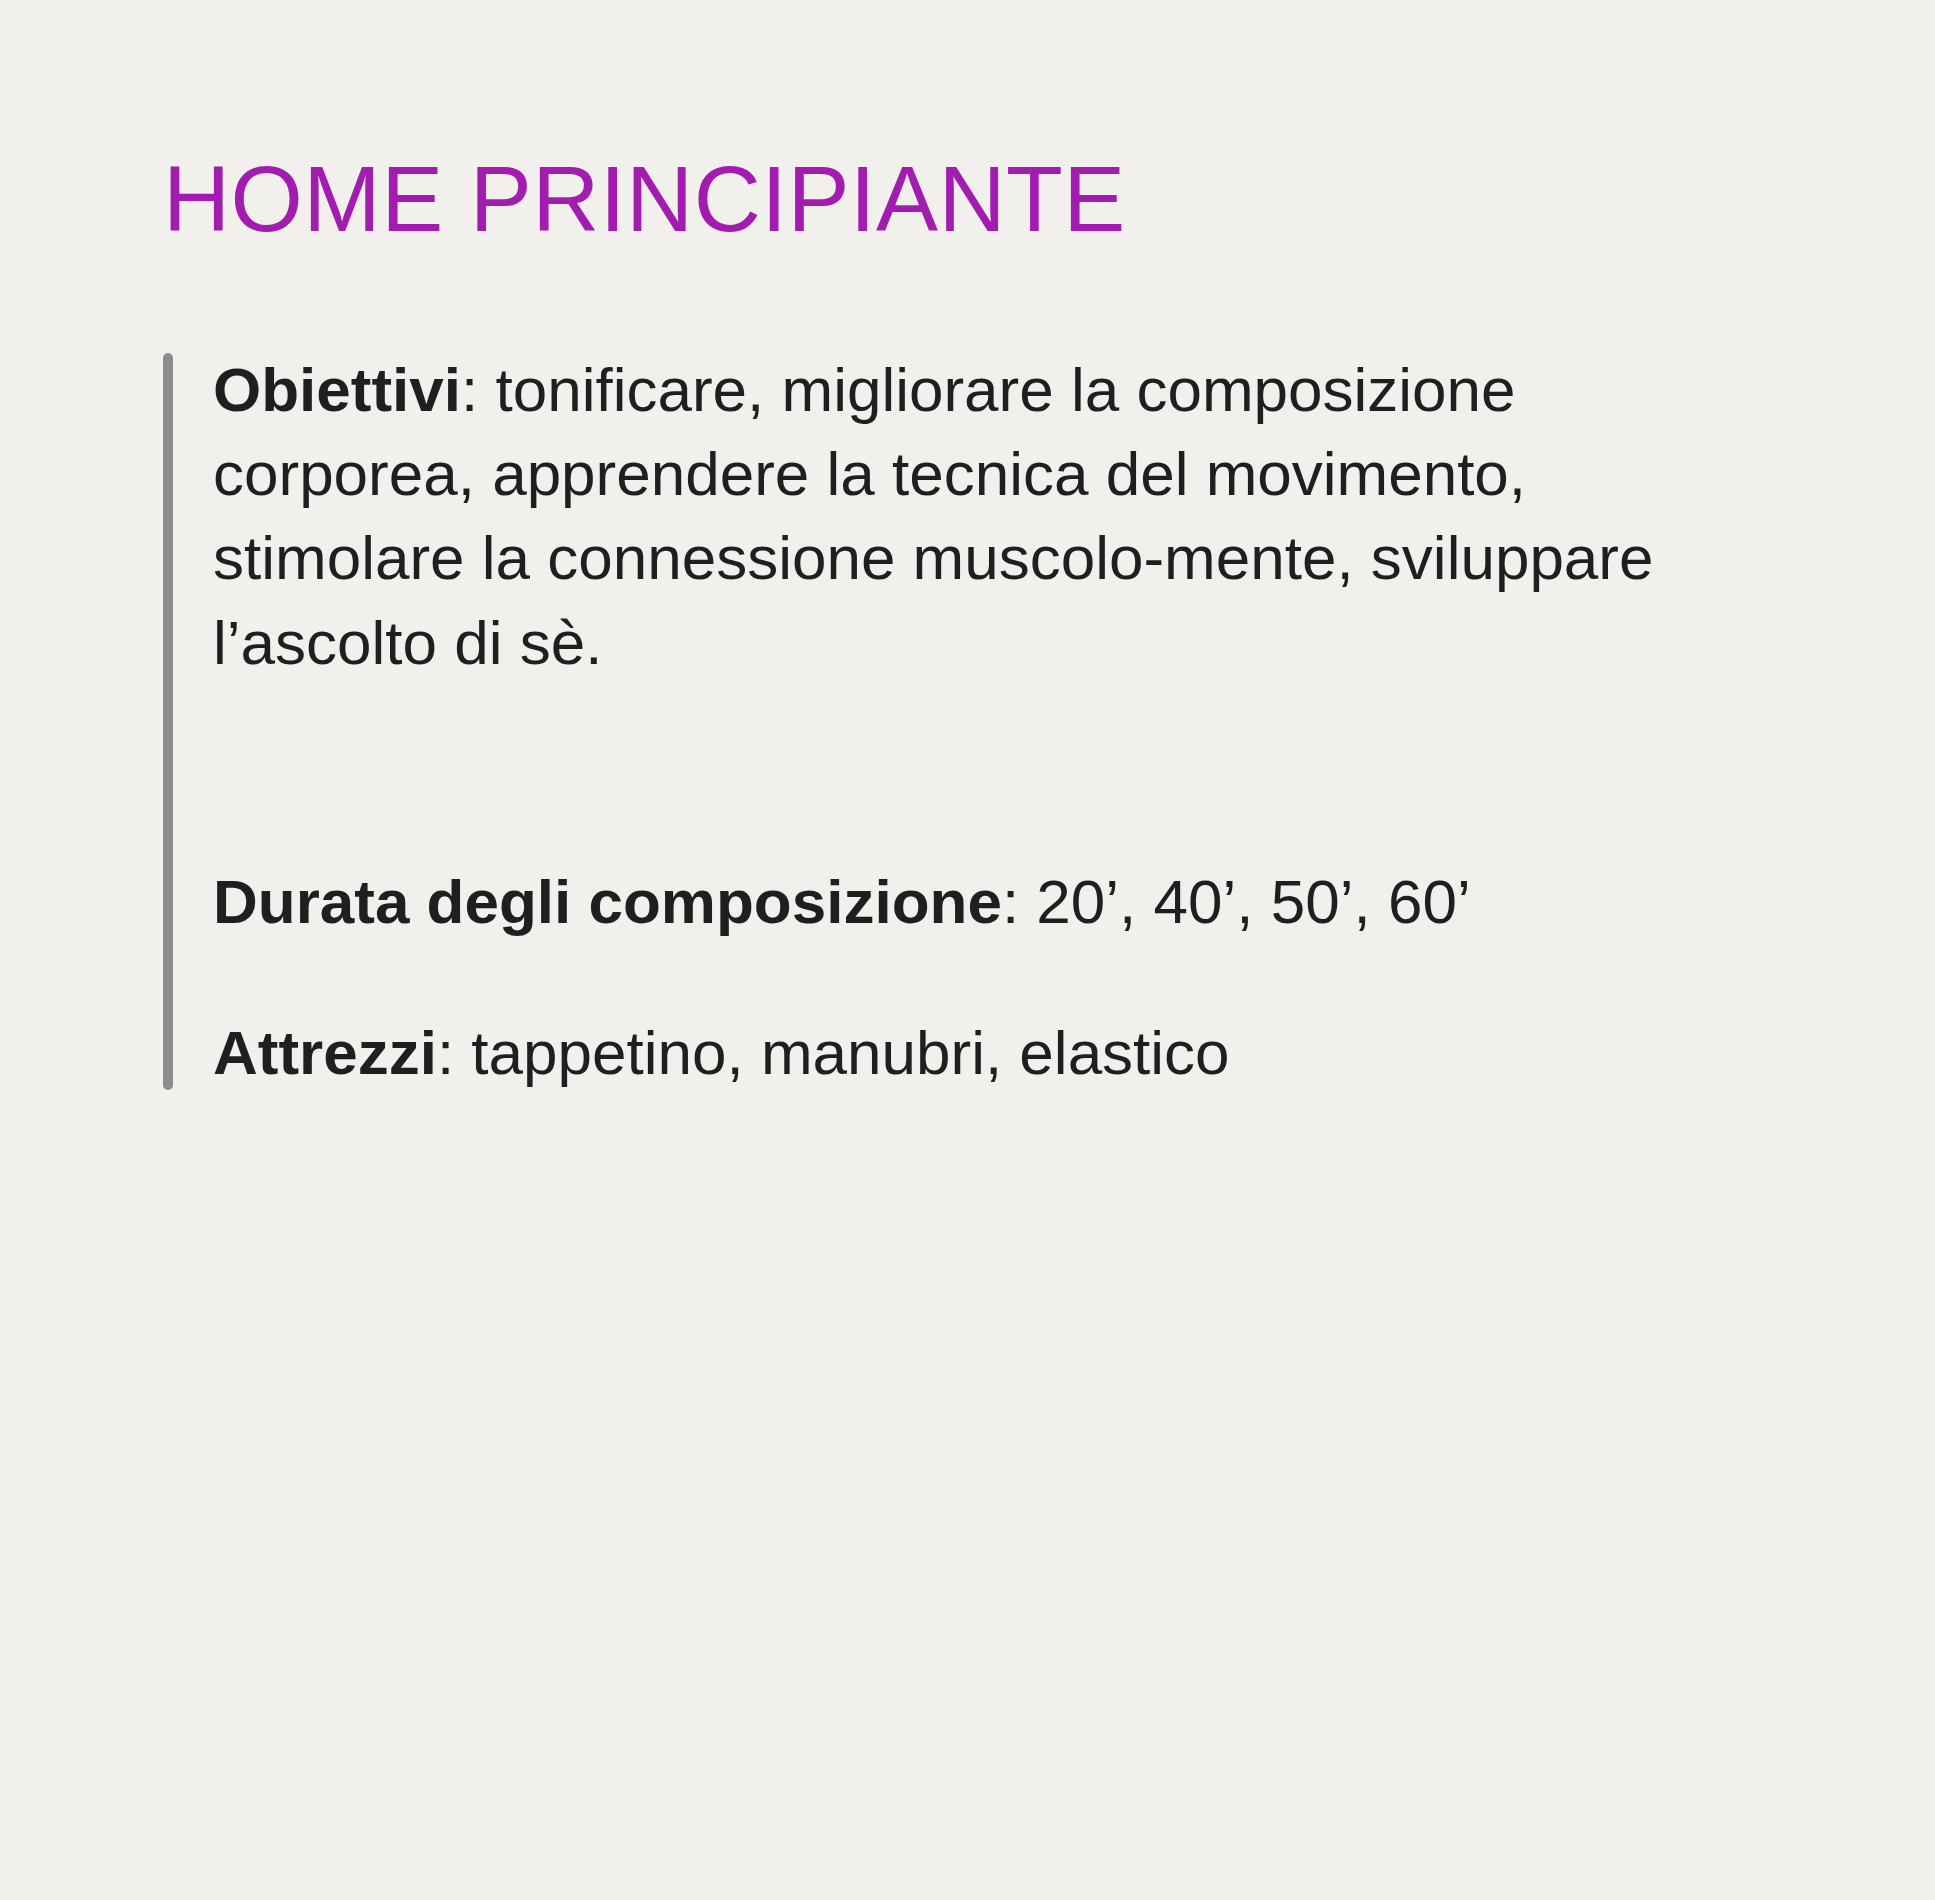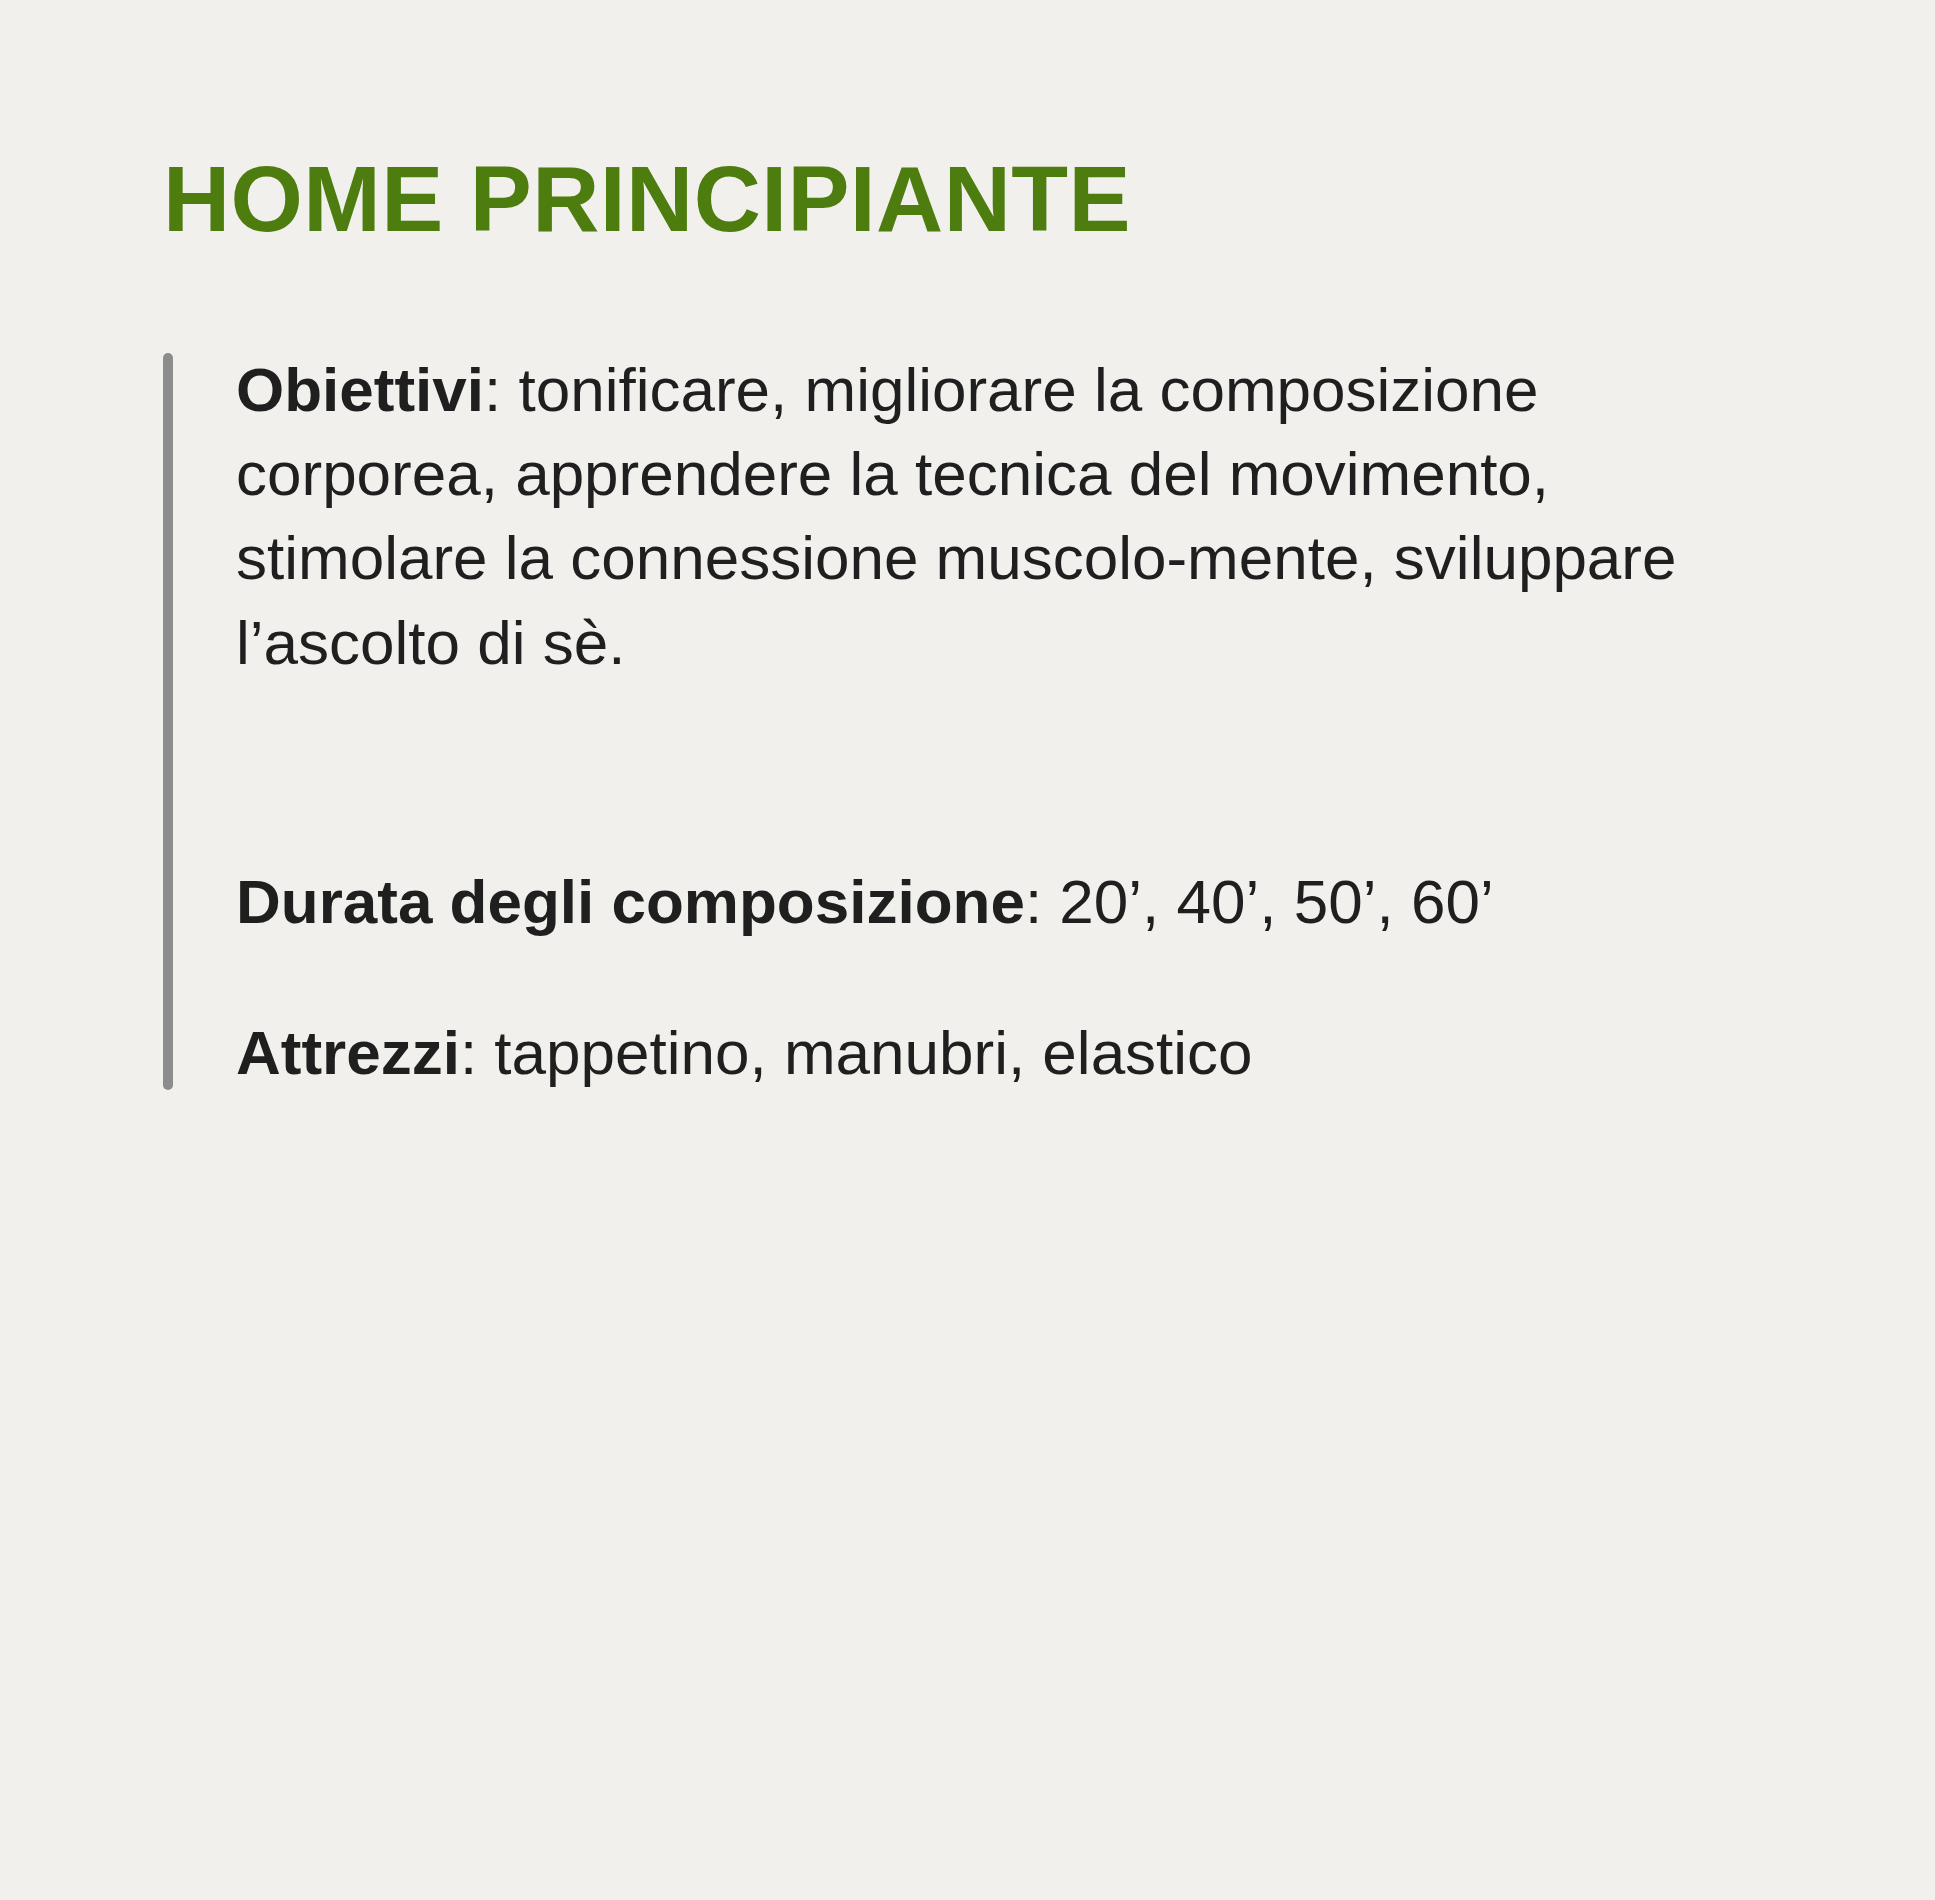--- a/index.html
+++ b/index.html
@@ -16,30 +16,30 @@
   }
   .page {
     position: relative;
     width: 1936px;
     height: 1901px;
     box-sizing: border-box;
     padding: 151px 155px 0 163px;
   }
   .title {
     font-size: 93px;
-    font-weight: bold;
+    font-weight: normal;
     letter-spacing: 0.4px;
     line-height: 1.05;
-    color: #4d7c0f;
+    color: #a21caf;
     margin: 0 0 99px 0;
     font-family: "Liberation Sans", sans-serif;
   }
   .quote-block {
     position: relative;
-    padding-left: 73px;
+    padding-left: 50px;
   }
   .quote-bar {
     position: absolute;
     left: 0;
     top: 5.2px;
     bottom: 5.2px;
     width: 9.5px;
     background: #8c8c8c;
     border-radius: 5.2px;
   }

